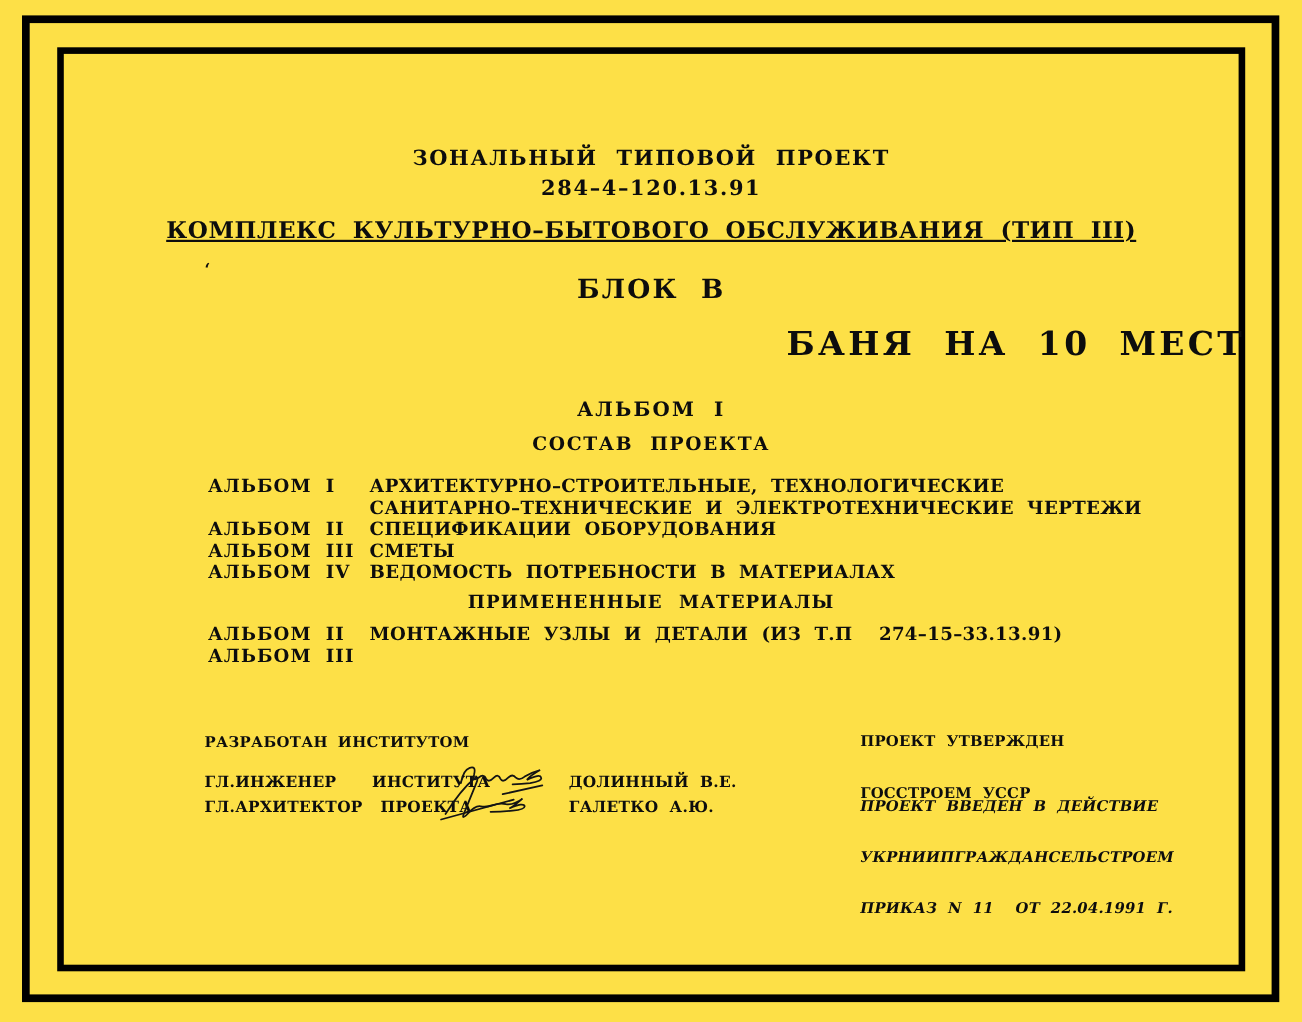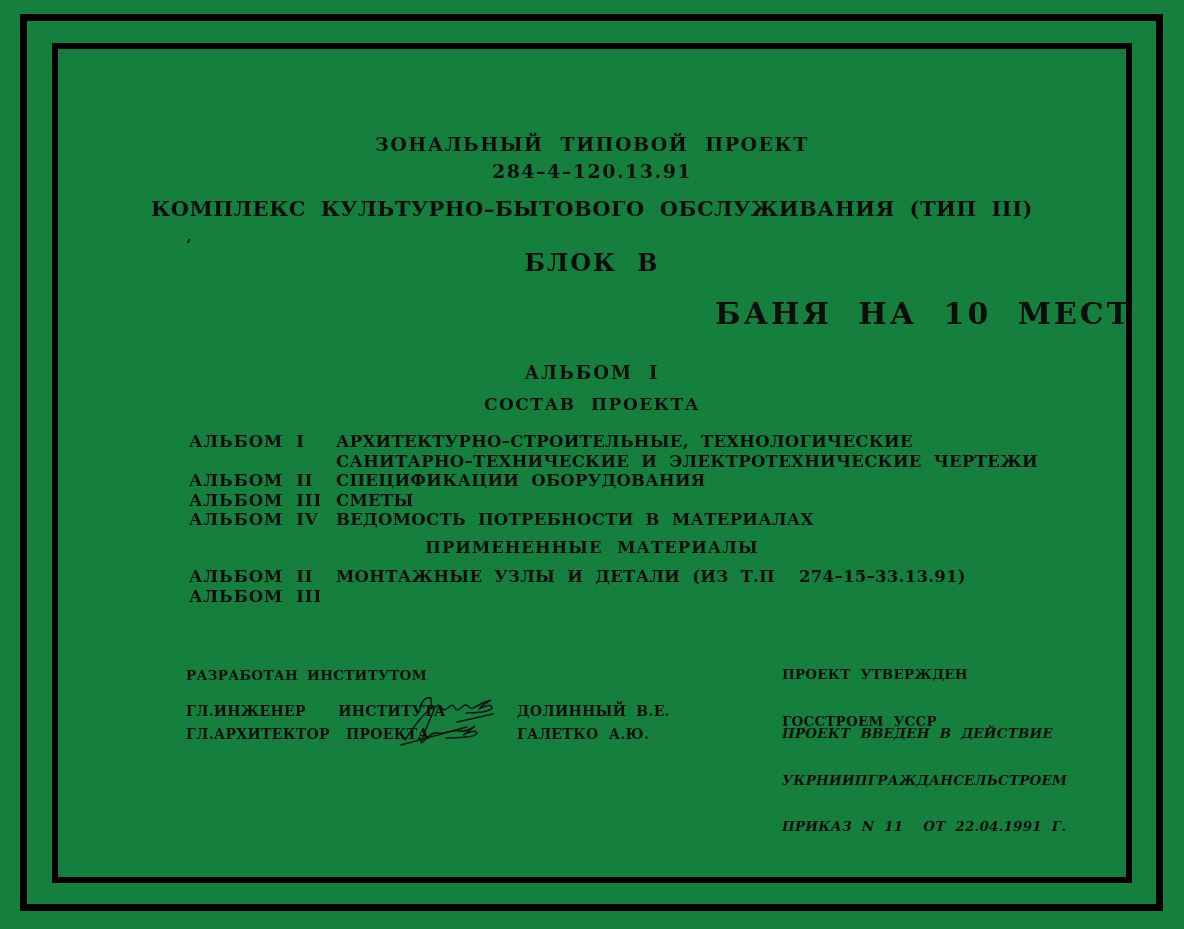--- a/index.html
+++ b/index.html
@@ -1,33 +1,33 @@
 <!DOCTYPE html>
 <html><head>
 <meta charset="utf-8">
 <style>
   html,body { margin:0; padding:0; background:#ffffff; }
   .page {
-    position:relative; width:1184px; height:929px; background:#15803d;
+    position:relative; width:1184px; height:929px; background:#fde047;
     font-family:"DejaVu Serif","Liberation Serif",serif;
     font-weight:bold; color:#0d0d0d; overflow:hidden;
   }
   .frame-outer {
     position:absolute; left:20px; top:14px; width:1143px; height:897px;
     border:7px solid #000; box-sizing:border-box;
   }
   .frame-inner {
     position:absolute; left:52px; top:43px; width:1080px; height:840px;
     border:6px solid #000; box-sizing:border-box;
   }
   .center-line { position:absolute; left:52px; width:1080px; text-align:center; white-space:pre; }
 
   #project-type      { top:133px; font-size:19px; letter-spacing:1.5px; word-spacing:9px; }
   #project-number    { top:160px; font-size:19px; letter-spacing:1.5px; }
-  #complex-title     { top:196px; font-size:21px; letter-spacing:0.5px; word-spacing:7px; }
+  #complex-title     { top:196px; font-size:21px; letter-spacing:0.5px; word-spacing:7px;text-decoration:underline; }
   #block-label       { top:248px; font-size:24px; letter-spacing:2px;   word-spacing:10px; }
   #main-title        { top:296px; font-size:30px; letter-spacing:3px;   word-spacing:13px;text-align:right; }
   #album-label       { top:362px; font-size:18px; letter-spacing:2px;   word-spacing:8px; }
   #composition-heading { top:394px; font-size:17px; letter-spacing:1.5px; word-spacing:8px; }
   #materials-heading   { top:538px; font-size:16.5px; letter-spacing:1px; word-spacing:8px; }
 
   .stray-mark { position:absolute; left:186px; top:236px; font-size:15px; }
 
   .album-list { position:absolute; left:189px; font-size:16.5px; }
   #project-albums  { top:432px; }

